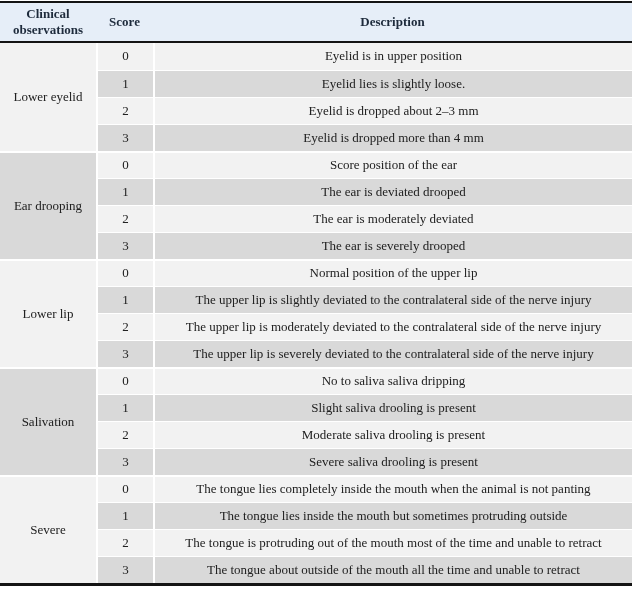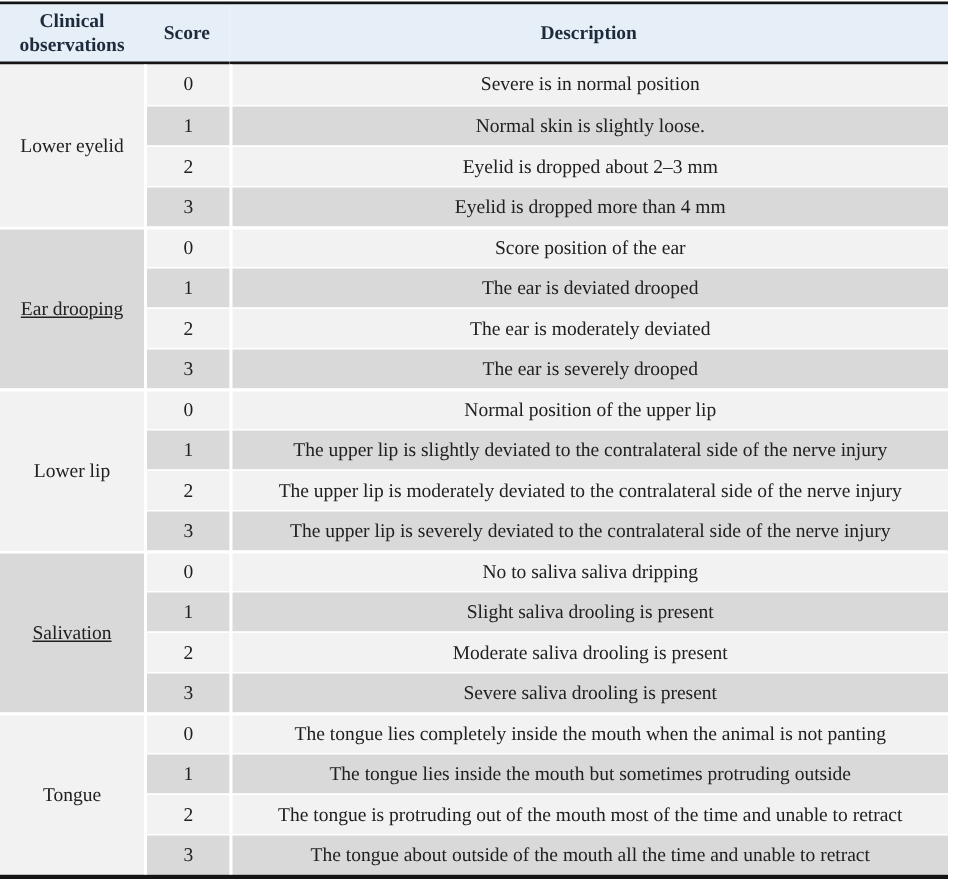--- a/index.html
+++ b/index.html
@@ -53,21 +53,21 @@
     font-size: 13px;
     color: var(--body_text);
     font-weight: normal;
     text-align: center;
     vertical-align: middle;
     height: 27px;
     padding: 1px 4px;
     line-height: 1.1;
   }
   tbody .obs-cell.light { background: var(--row_light); }
-  tbody .obs-cell.dark  { background: var(--row_dark); text-decoration: underline; }
+  tbody .obs-cell.dark  { background: var(--row_dark); }
   tbody .score-cell, tbody .desc-cell { border-left: 2px solid var(--grid_white); }
   tbody .score-cell.light, tbody .desc-cell.light { background: var(--row_light); }
   tbody .score-cell.dark,  tbody .desc-cell.dark  { background: var(--row_dark); }
   tbody tr + tr > th, tbody tr + tr > td { border-top: 1px solid var(--grid_white); }
   tbody tr.group-start > th, tbody tr.group-start > td { border-top: 2px solid var(--grid_white); }
 </style>
 </head>
 <body>
 
 <div class="page">
@@ -81,25 +81,25 @@
       <tr>
         <th>Clinical observations</th>
         <th>Score</th>
         <th>Description</th>
       </tr>
     </thead>
     <tbody id="table-body">
         <tr>
           <th rowspan="4" class="obs-cell light">Lower eyelid</th>
           <td class="score-cell light">0</td>
-          <td class="desc-cell light">Severe is in normal position</td>
+          <td class="desc-cell light">Eyelid is in upper position</td>
         </tr>
         <tr>
           <td class="score-cell dark">1</td>
-          <td class="desc-cell dark">Normal skin is slightly loose.</td>
+          <td class="desc-cell dark">Eyelid lies is slightly loose.</td>
         </tr>
         <tr>
           <td class="score-cell light">2</td>
           <td class="desc-cell light">Eyelid is dropped about 2–3 mm</td>
         </tr>
         <tr>
           <td class="score-cell dark">3</td>
           <td class="desc-cell dark">Eyelid is dropped more than 4 mm</td>
         </tr>
         <tr class="group-start">
@@ -147,21 +147,21 @@
         </tr>
         <tr>
           <td class="score-cell light">2</td>
           <td class="desc-cell light">Moderate saliva drooling is present</td>
         </tr>
         <tr>
           <td class="score-cell dark">3</td>
           <td class="desc-cell dark">Severe saliva drooling is present</td>
         </tr>
         <tr class="group-start">
-          <th rowspan="4" class="obs-cell light">Tongue</th>
+          <th rowspan="4" class="obs-cell light">Severe</th>
           <td class="score-cell light">0</td>
           <td class="desc-cell light">The tongue lies completely inside the mouth when the animal is not panting</td>
         </tr>
         <tr>
           <td class="score-cell dark">1</td>
           <td class="desc-cell dark">The tongue lies inside the mouth but sometimes protruding outside</td>
         </tr>
         <tr>
           <td class="score-cell light">2</td>
           <td class="desc-cell light">The tongue is protruding out of the mouth most of the time and unable to retract</td>

